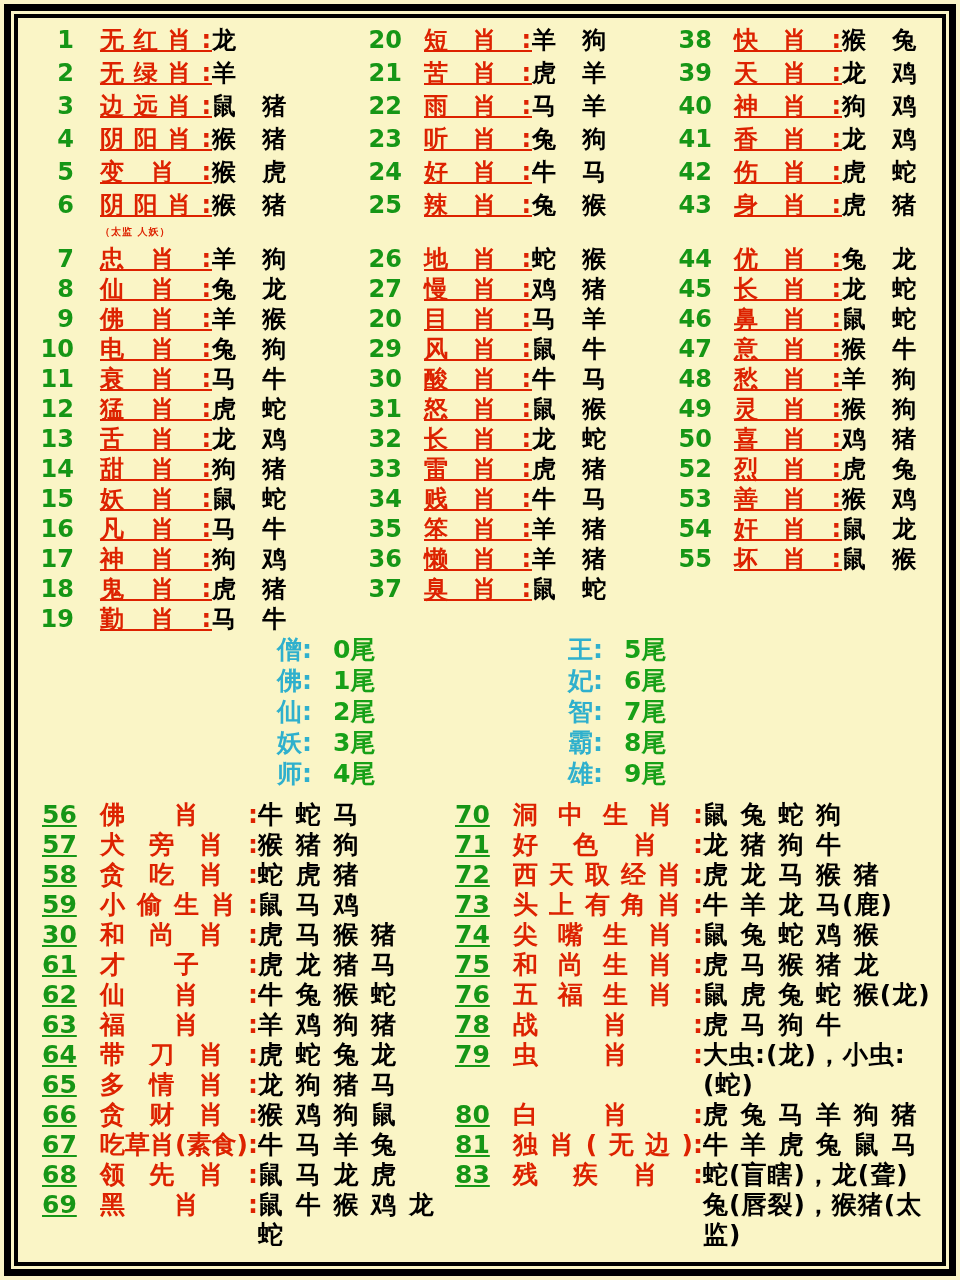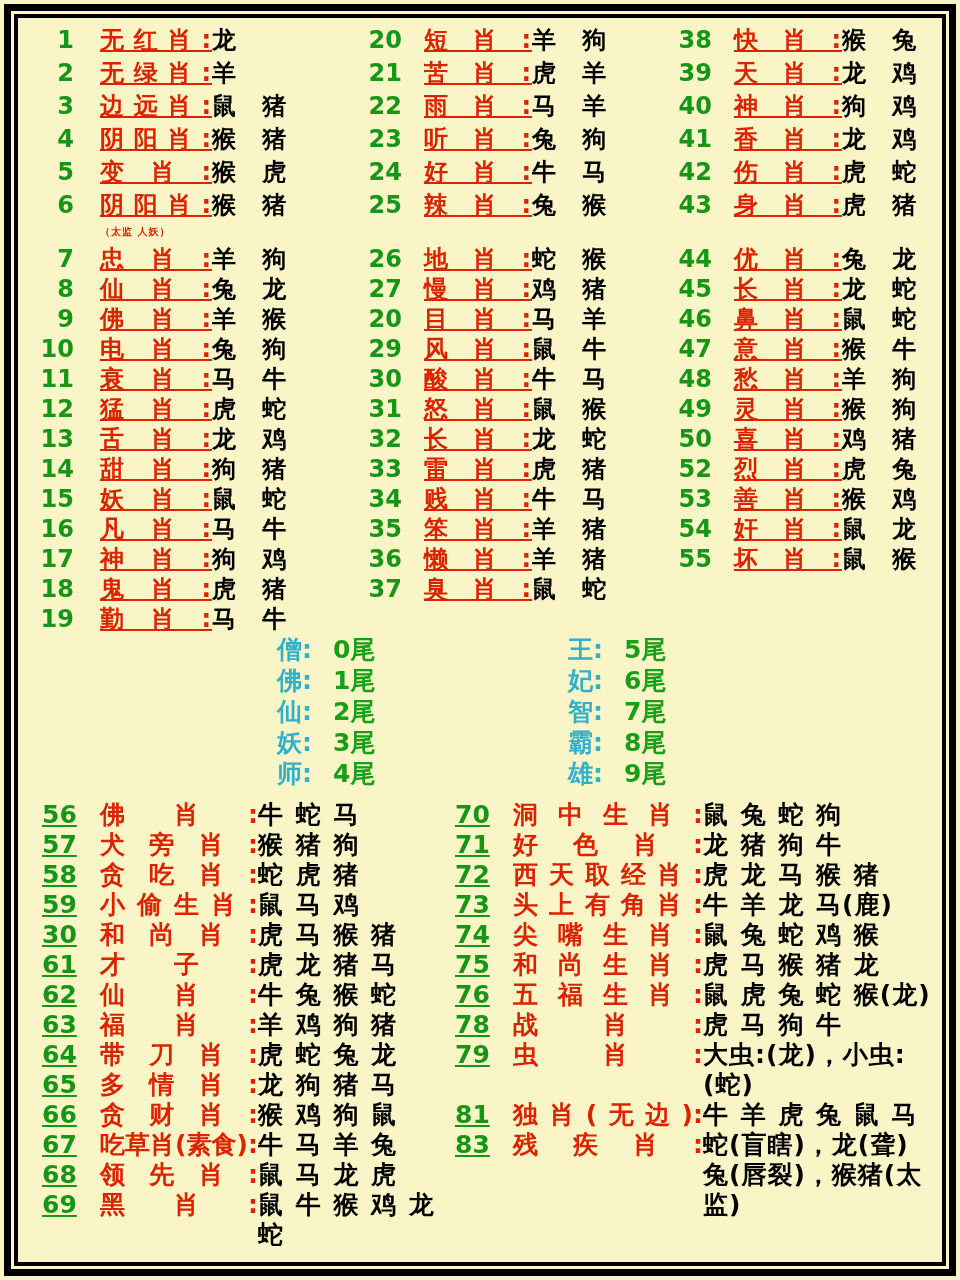--- a/index.html
+++ b/index.html
@@ -602,20 +602,25 @@
         <span class="blab">战肖:</span>
         <span class="bval">虎 马 狗 牛</span>
       </div>
 
       <div class="brow">
         <span class="bnum">79</span>
         <span class="blab">虫肖:</span>
         <span class="bval">大虫:(龙)，小虫:(蛇)</span>
       </div>
 
+      <div class="brow">
+        <span class="bnum">80</span>
+        <span class="blab">白肖:</span>
+        <span class="bval">虎 兔 马 羊 狗 猪</span>
+      </div>
 
       <div class="brow">
         <span class="bnum">81</span>
         <span class="blab">独肖(无边):</span>
         <span class="bval">牛 羊 虎 兔 鼠 马</span>
       </div>
 
 
       <div class="brow">
         <span class="bnum">83</span>

